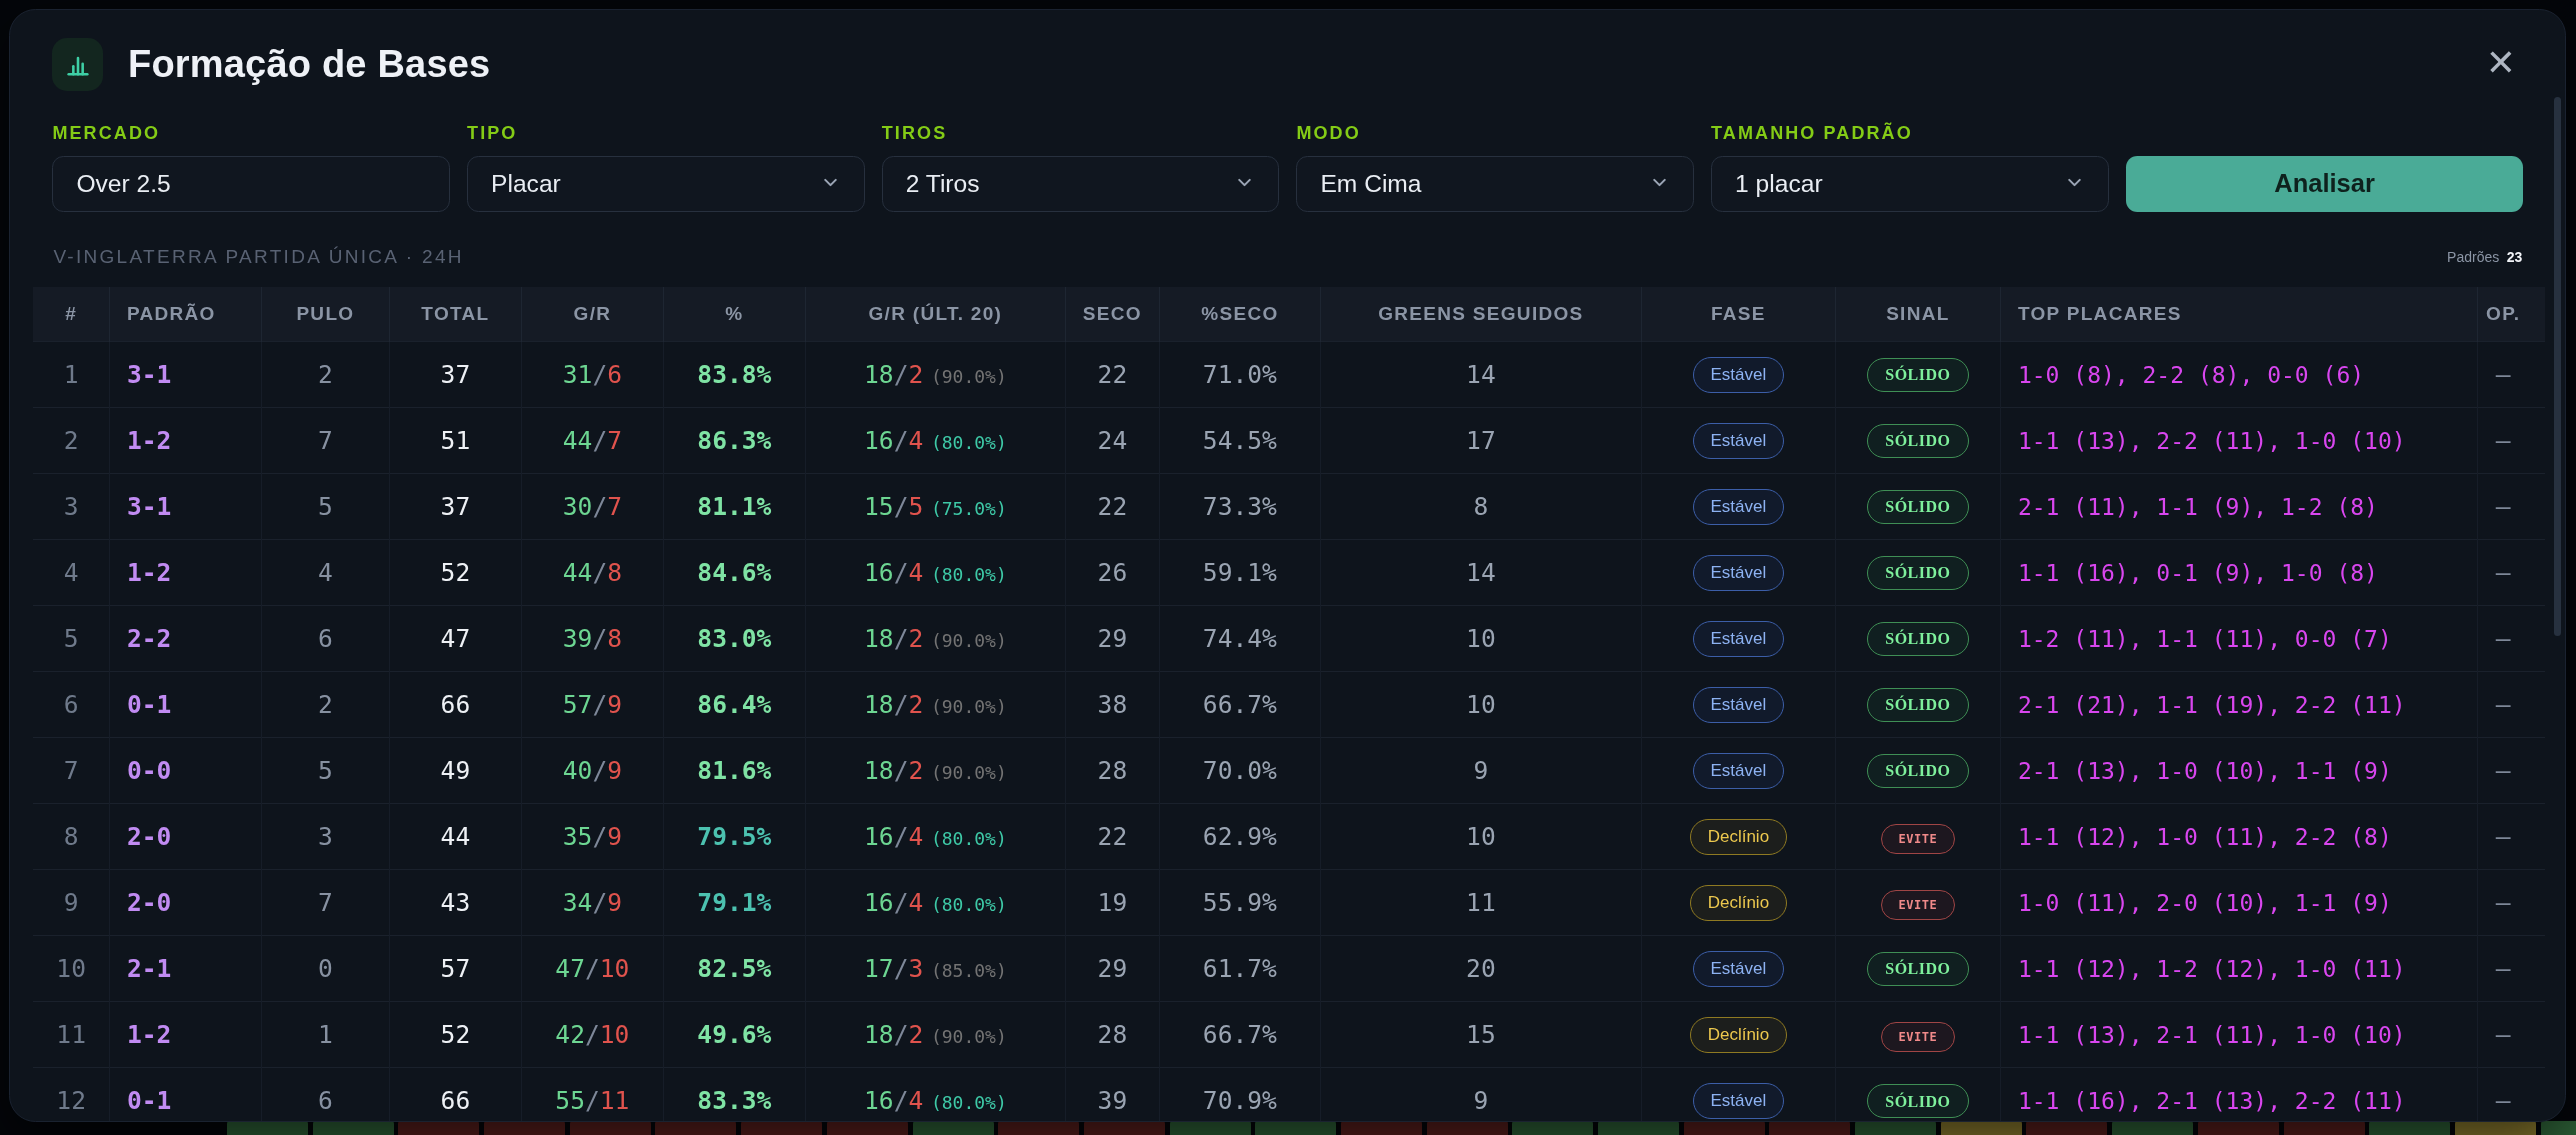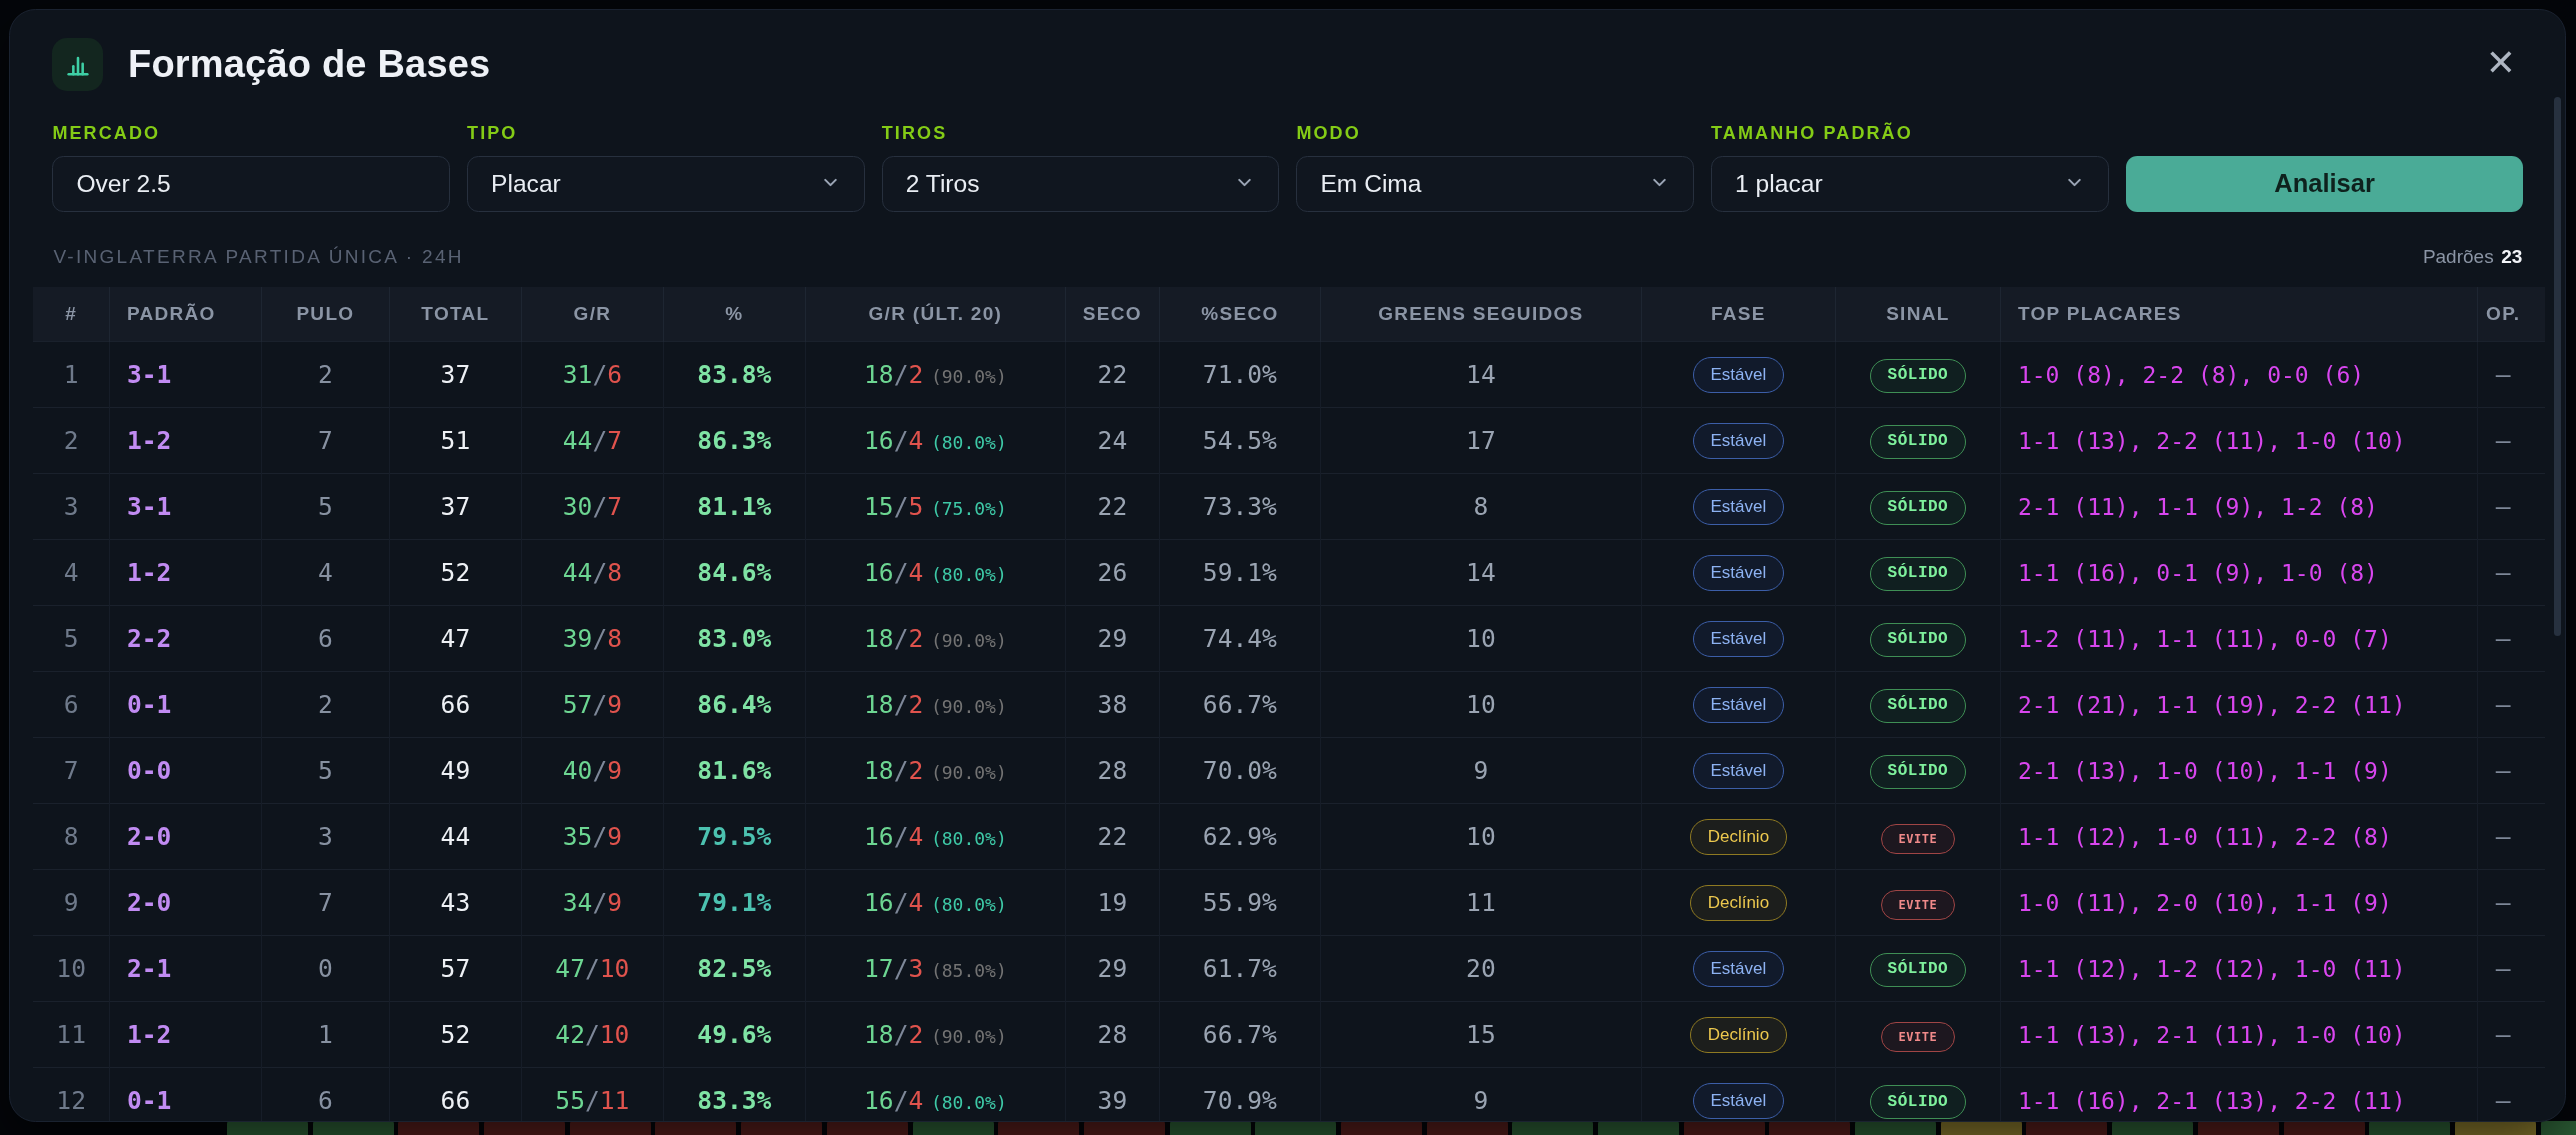--- a/index.html
+++ b/index.html
@@ -71,21 +71,21 @@
 
   
   .meta-row {
     display: flex; justify-content: space-between; align-items: center;
     padding: 34px 43px 19px 43px;
   }
   .meta-left {
     font-size: 19px; color: #596273; letter-spacing: 2.3px; font-weight: 500;
     text-transform: uppercase;
   }
-  .meta-right { font-size: 19px; color: #8b95a5; }
+  .meta-right { font-size: 14px; color: #8b95a5; }
   .meta-right b { color: #f2f4f8; font-weight: 700; margin-left: 7.6px; }
 
   
   .tbl-wrap { padding: 0 23px; }
   table { border-collapse: collapse; table-layout: fixed; width: 2512px; }
   thead tr { background: #151b25; height: 55px; }
   th {
     font-size: 19px; font-weight: 700; letter-spacing: 1.3px;
     color: #8b95a5; text-transform: uppercase;
     border-right: 0.9px solid #1e2632; white-space: nowrap; overflow: hidden;
@@ -116,21 +116,21 @@
   .c-top { color: #d946ef; font-size: 23px; }
   .c-op { color: #7e8899; }
 
   .pill {
     display: inline-block; padding: 6.6px 17px; border-radius: 944px;
     font-size: 17px; line-height: 1.2;
     font-family: "Liberation Sans", sans-serif;
   }
   .pill-blue   { color: #8db2f2; border: 1.4px solid #3c5ea8; background: rgba(50,90,180,.10); }
   .pill-yellow { color: #ecc84e; border: 1.4px solid #8f7a22; background: rgba(160,130,30,.10); }
-  .pill-green  { color: #7ef09c; border: 1.4px solid #3f8f55; background: rgba(40,140,70,.10); font-weight: 700; font-family: Liberation Mono, monospace; font-size: 16px; letter-spacing: 0.5px; }
+  .pill-green  { color: #7ef09c; border: 1.4px solid #3f8f55; background: rgba(40,140,70,.10); font-weight: 700; font-family: Liberation Serif, serif; font-size: 16px; letter-spacing: 0.5px; }
   .pill-red    { color: #f08a8a; border: 1.4px solid #a04545; background: rgba(170,60,60,.10); font-weight: 700; font-family: "DejaVu Sans Mono", monospace; font-size: 12px; letter-spacing: 0.5px; }
 
   .scrollbar {
     position: absolute; right: 4.7px; top: 87px; width: 6.6px; height: 539px;
     background: #27313f; border-radius: 3.8px;
   }
 </style>
 </head>
 <body>
 

